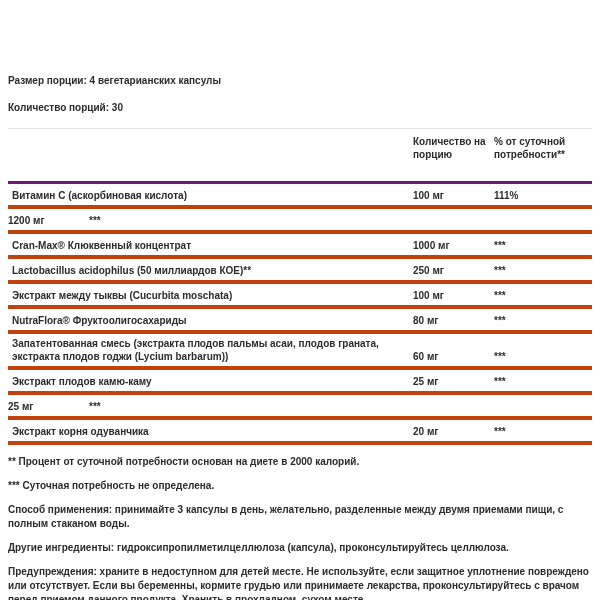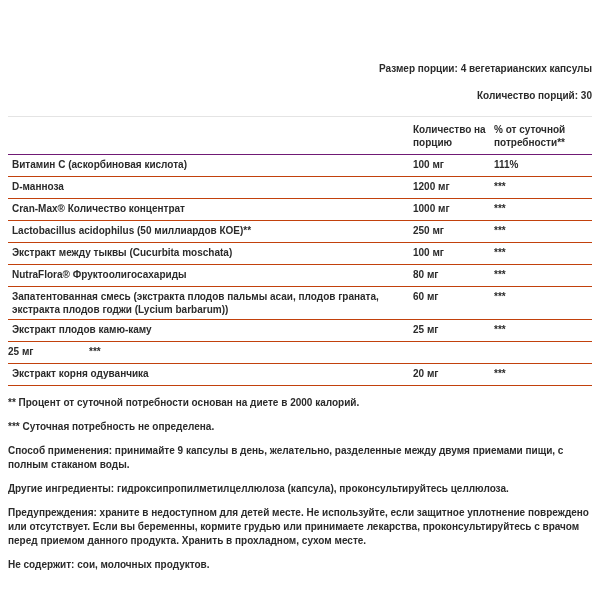--- a/index.html
+++ b/index.html
@@ -15,39 +15,38 @@
     font-weight: 700;
     font-size: 10px;
     color: #2b2b2b;
     -webkit-font-smoothing: antialiased;
   }
   .wrap {
     padding: 62px 8px 0 8px;
     box-sizing: border-box;
   }
   .intro-line {
-    margin: 0 0 13px 0;
+    margin: 12px 0 13px 0;
     line-height: 14px;
-    text-align: right;
   }
   .facts-table {
     margin-top: 9px;
     border-top: 1px solid #e4e4e4;
   }
   .t-head {
     display: flex;
     align-items: flex-end;
-    border-bottom: 1px solid #701a75;
-    padding: 6px 0 5px 0;
+    border-bottom: 3px solid #701a75;
+    padding: 6px 0 20px 0;
     line-height: 13px;
   }
   .t-row {
     display: flex;
-    align-items: flex-start;
-    border-bottom: 1px solid #c2410c;
+    align-items: flex-end;
+    border-bottom: 4px solid #c2410c;
     padding: 3px 0;
     min-height: 15px;
     line-height: 13px;
   }
   .c-name {
     flex: 1 1 auto;
     padding-left: 4px;
     padding-right: 10px;
   }
   .c-amount {
@@ -81,27 +80,26 @@
       <div class="c-dv">% от суточной потребности**</div>
     </div>
 
     <div class="t-row">
       <div class="c-name">Витамин C (аскорбиновая кислота)</div>
       <div class="c-amount">100 мг</div>
       <div class="c-dv">111%</div>
     </div>
 
     <div class="t-row">
-      <div class="c-name">D-манноза</div>
       <div class="c-amount">1200 мг</div>
       <div class="c-dv">***</div>
     </div>
 
     <div class="t-row">
-      <div class="c-name">Cran-Max® Количество концентрат</div>
+      <div class="c-name">Cran-Max® Клюквенный концентрат</div>
       <div class="c-amount">1000 мг</div>
       <div class="c-dv">***</div>
     </div>
 
     <div class="t-row">
       <div class="c-name">Lactobacillus acidophilus (50 миллиардов КОЕ)**</div>
       <div class="c-amount">250 мг</div>
       <div class="c-dv">***</div>
     </div>
 
@@ -138,19 +136,19 @@
       <div class="c-name">Экстракт корня одуванчика</div>
       <div class="c-amount">20 мг</div>
       <div class="c-dv">***</div>
     </div>
 
   </div>
 
   <div class="footnotes">
     <p>** Процент от суточной потребности основан на диете в 2000 калорий.</p>
     <p>*** Суточная потребность не определена.</p>
-    <p>Способ применения: принимайте 9 капсулы в день, желательно, разделенные между двумя приемами пищи, с полным стаканом воды.</p>
+    <p>Способ применения: принимайте 3 капсулы в день, желательно, разделенные между двумя приемами пищи, с полным стаканом воды.</p>
     <p>Другие ингредиенты: гидроксипропилметилцеллюлоза (капсула), проконсультируйтесь целлюлоза.</p>
     <p>Предупреждения: храните в недоступном для детей месте. Не используйте, если защитное уплотнение повреждено или отсутствует. Если вы беременны, кормите грудью или принимаете лекарства, проконсультируйтесь с врачом перед приемом данного продукта. Хранить в прохладном, сухом месте.</p>
     <p>Не содержит: сои, молочных продуктов.</p>
   </div>
 
 </div>
 
 </body></html>

